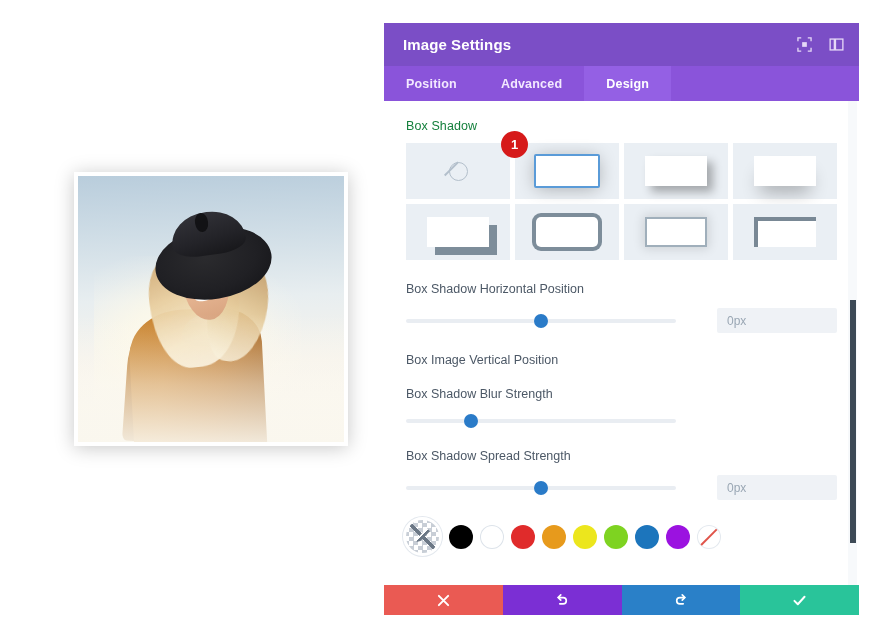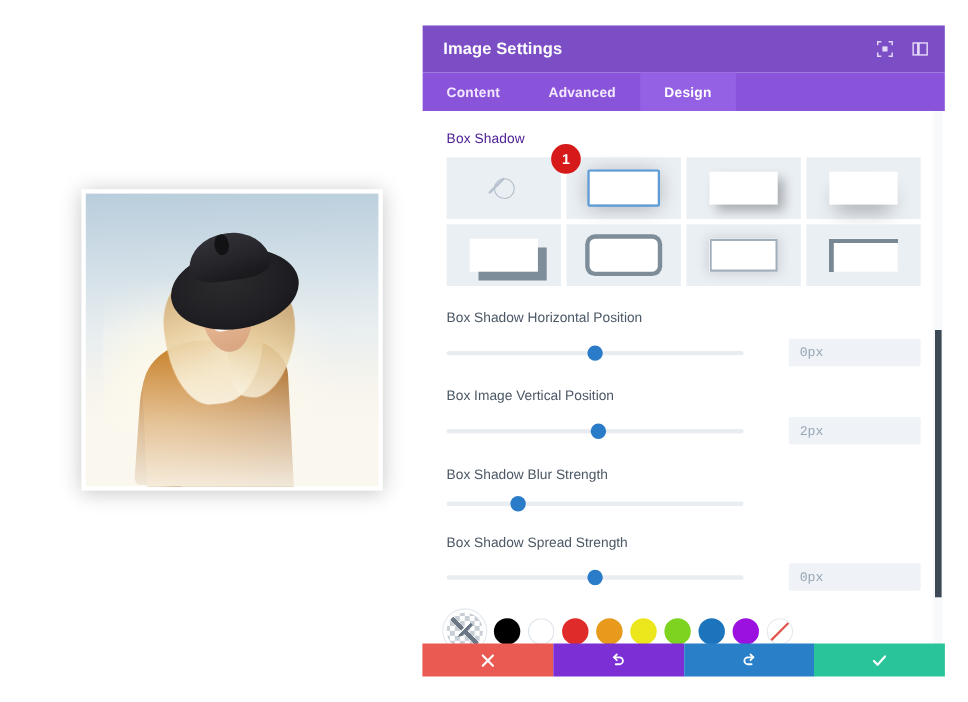--- a/index.html
+++ b/index.html
@@ -149,21 +149,21 @@
   }
   .tab.active { background: #9460e4; color: #ffffff; }
 
   .panel-body {
     flex: 1 1 auto; position: relative;
     overflow: hidden; background: #ffffff;
     padding: 18px 22px 0 22px;
   }
 
   .section-label {
-    font-size: 12.5px; color: #4c1d95; font-weight: normal;
+    font-size: 12.5px; color: #15803d; font-weight: normal;
     margin-bottom: 10px; letter-spacing: .1px;
   }
 
   
   .preset-grid {
     display: grid; grid-template-columns: repeat(4, 1fr);
     gap: 5px; margin-bottom: 22px;
   }
   .preset {
     position: relative; height: 56px; background: #eaeff4;
@@ -223,21 +223,20 @@
     position: absolute; top: 1px; width: 14px; height: 14px;
     border-radius: 50%; background: #2a7bc8;
     transform: translateX(-50%); cursor: pointer;
   }
   .value-box {
     margin-left: auto; width: 120px; height: 25px;
     background: #eff2f6; border-radius: 2px;
     display: flex; align-items: center;
     padding: 0 10px; color: #9aa7b4; font-size: 12px;
     cursor: text;
-    font-family: Liberation Mono, monospace;
   }
 
   
   .color-row { display: flex; align-items: center; gap: 7px; margin-top: 11px; }
   .swatch {
     width: 24px; height: 24px; border-radius: 50%;
     cursor: pointer; flex: 0 0 auto;
   }
   .swatch.outlined { box-shadow: inset 0 0 0 1px #dde3ea; }
   .picker {
@@ -329,21 +328,21 @@
         <div class="hdr-icon">
           <svg width="15" height="15" viewBox="0 0 16 16" fill="none" stroke="#e6d8f7" stroke-width="1.4">
             <rect x="1.2" y="2.2" width="13.6" height="11.6"></rect>
             <path d="M6.3 2.2v11.6" stroke-width="2.6"></path>
           </svg>
         </div>
       </div>
     </div>
 
     <div class="tabs">
-      <div class="tab">Content</div>
+      <div class="tab">Position</div>
       <div class="tab">Advanced</div>
       <div class="tab active">Design</div>
     </div>
 
     <div class="panel-body">
 
       <div class="section-label">Box Shadow</div>
 
       <div class="preset-grid">
         <div class="preset p-none">
@@ -380,27 +379,20 @@
           <div class="slider">
             <div class="track"></div>
             <div class="knob" style="left:50%"></div>
           </div>
           <div class="value-box">0px</div>
         </div>
       </div>
 
       <div class="field">
         <div class="field-label">Box Image Vertical Position</div>
-        <div class="field-row">
-          <div class="slider">
-            <div class="track"></div>
-            <div class="knob" style="left:51%"></div>
-          </div>
-          <div class="value-box">2px</div>
-        </div>
       </div>
 
       <div class="field">
         <div class="field-label">Box Shadow Blur Strength</div>
         <div class="field-row">
           <div class="slider">
             <div class="track"></div>
             <div class="knob" style="left:24%"></div>
           </div>
         </div>

